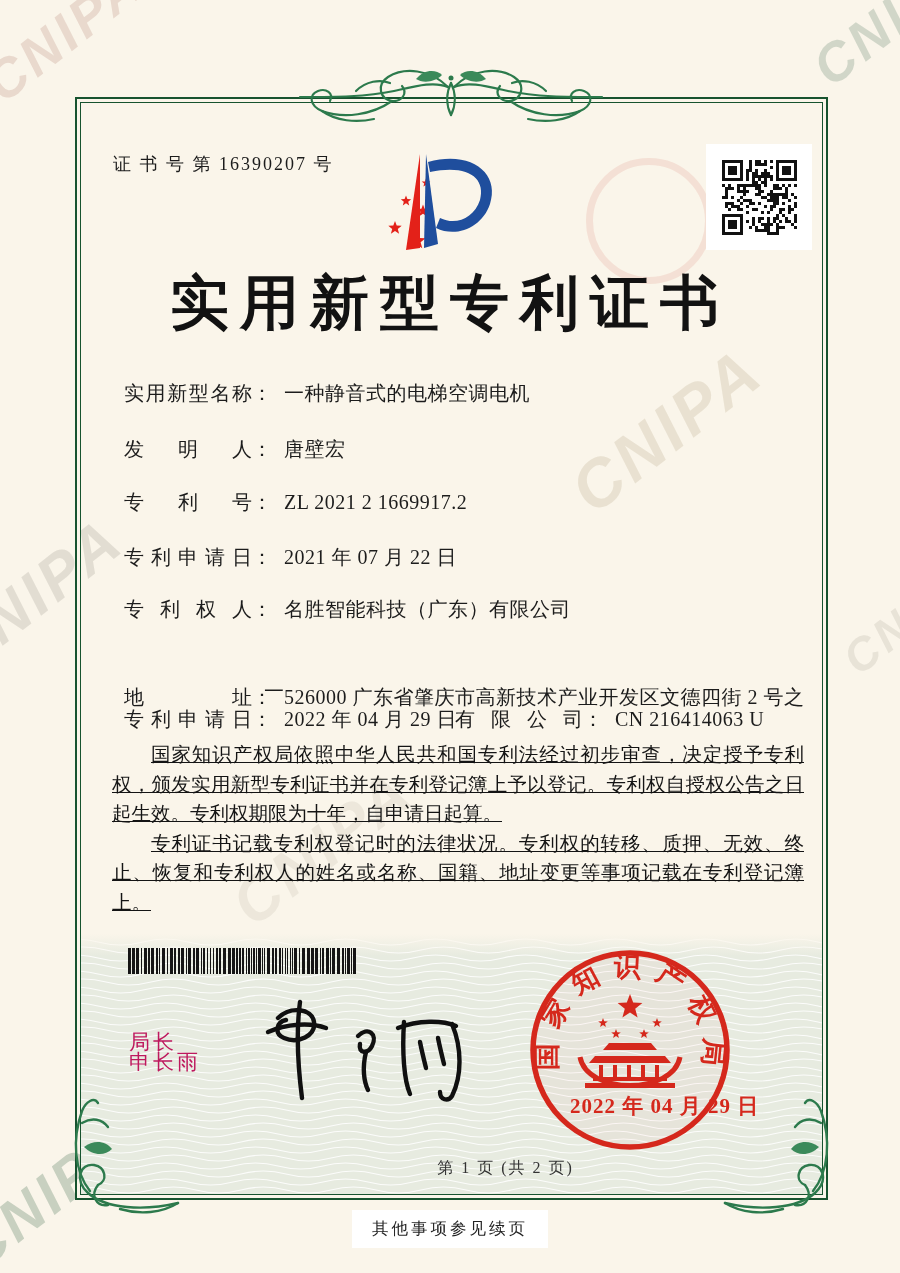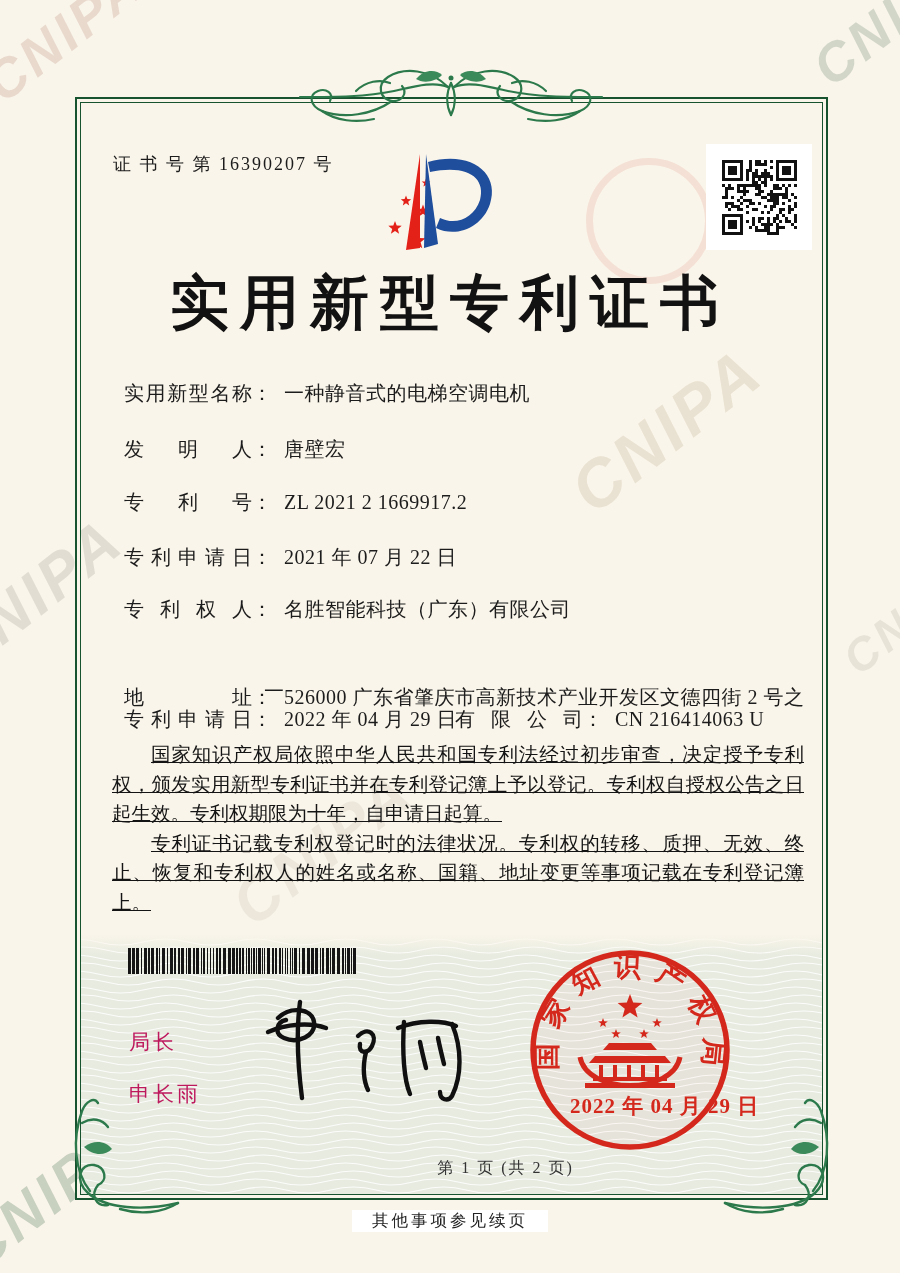--- a/index.html
+++ b/index.html
@@ -29,21 +29,21 @@
   .paras{position:absolute;left:112px;top:740px;width:692px;z-index:4;}
   .paras p{margin:0;font-size:19.5px;line-height:29.5px;text-align:justify;
            text-indent:2em;color:#141414;text-decoration:underline;}
   .director{position:absolute;left:129px;font-size:21px;z-index:5;color:#be185d;
             font-family:"Liberation Sans","DejaVu Sans",sans-serif;letter-spacing:3px;}
   .seal-date{position:absolute;left:557px;top:1092px;width:215px;text-align:center;
              font-size:21px;font-weight:600;color:#d5281c;letter-spacing:1px;z-index:6;}
   .page-footer{position:absolute;left:75px;width:861px;top:1158px;text-align:center;
                font-size:16px;letter-spacing:2px;color:#333;z-index:4;}
   .note{position:absolute;left:0;right:0;top:1210px;text-align:center;z-index:4;}
-  .note span{display:inline-block;background:#ffffff;padding:0 20px;font-size:16.5px;
+  .note span{display:inline-block;background:#ffffff;padding:8px 20px;font-size:16.5px;
              letter-spacing:3px;color:#222;}
   .ghost{position:absolute;left:586px;top:158px;width:112px;height:112px;border-radius:50%;
          border:7px solid rgba(216,96,84,.14);z-index:0;}
   .qr-box{position:absolute;left:706px;top:144px;width:106px;height:106px;background:#fff;
           z-index:4;display:flex;align-items:center;justify-content:center;}
   svg{display:block;}
 </style>
 </head>
 <body>
 
@@ -553,21 +553,21 @@
       <rect x="204" y="0" width="3" height="26" fill="#151515"></rect>
       <rect x="209" y="0" width="3" height="26" fill="#151515"></rect>
       <rect x="214" y="0" width="2" height="26" fill="#151515"></rect>
       <rect x="217" y="0" width="1" height="26" fill="#151515"></rect>
       <rect x="219" y="0" width="3" height="26" fill="#151515"></rect>
       <rect x="223" y="0" width="1" height="26" fill="#151515"></rect>
       <rect x="225" y="0" width="3" height="26" fill="#151515"></rect>
     </svg>
 
   <div class="director" style="top:1028px">局长</div>
-  <div class="director" style="top:1080px">申长雨</div>
+  <div class="director" style="top:1048px">申长雨</div>
 
   <svg class="abs" style="left:238px;top:992px;z-index:5;" width="240" height="115" viewBox="0 0 240 115">
     <g fill="none" stroke="#101010" stroke-width="4.4" stroke-linecap="round">
       <path d="M62 10 C58 40 60 75 64 106"></path>
       <path d="M40 26 C52 14 74 16 76 30 C78 44 60 52 46 46 C36 42 38 30 48 28"></path>
       <path d="M30 40 C48 32 72 30 88 36"></path>
       <path d="M120 44 C130 34 140 42 134 54 C130 62 120 62 122 52"></path>
       <path d="M128 60 C124 76 126 90 130 98"></path>
       <path d="M160 36 C180 28 204 28 218 34"></path>
       <path d="M166 30 C164 60 166 88 172 102"></path>

